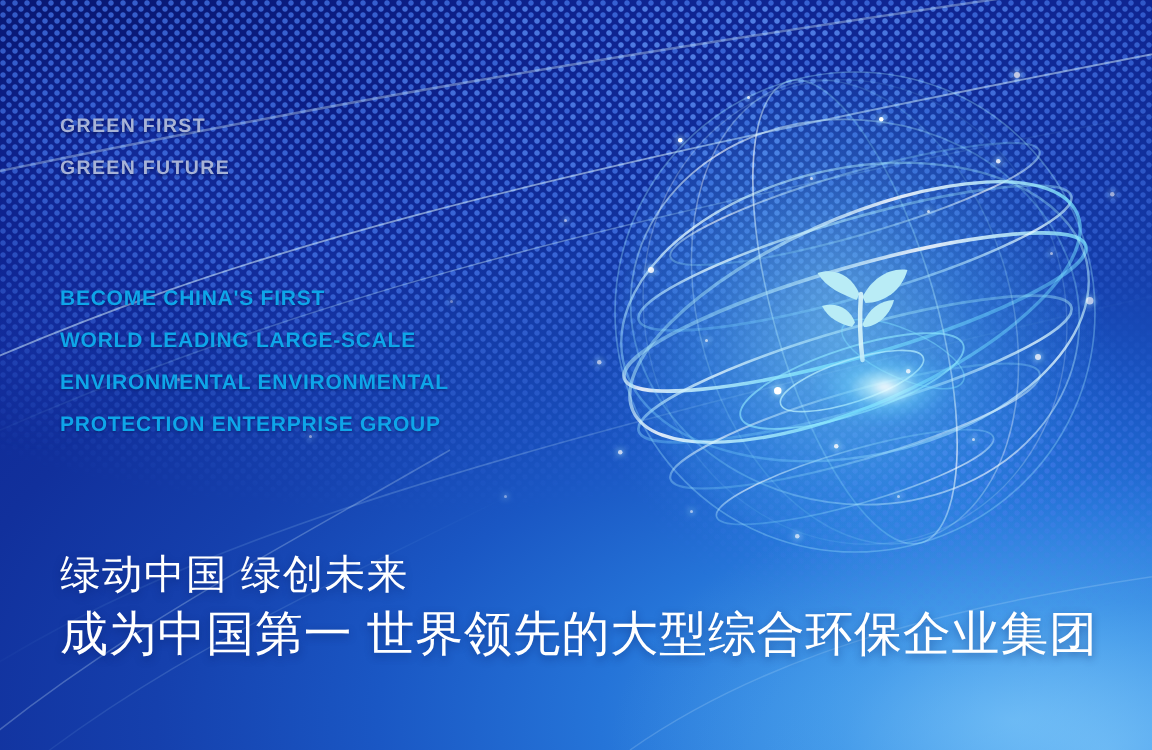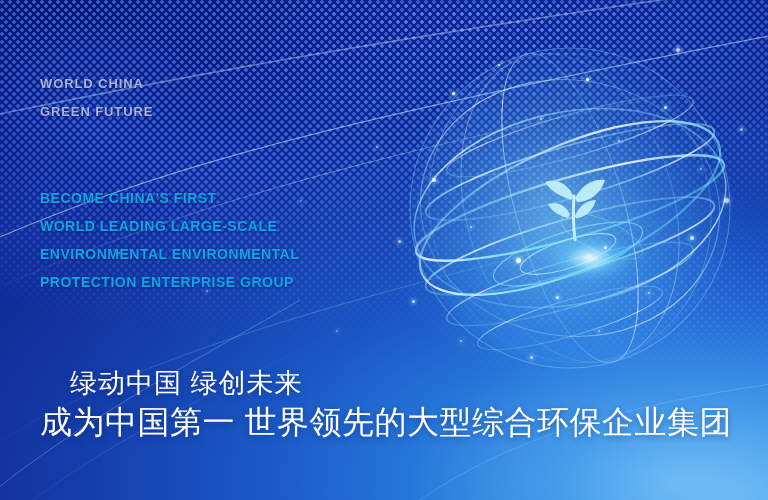--- a/index.html
+++ b/index.html
@@ -144,21 +144,20 @@
   .headline{
     position:absolute; left:40px; top:365px;
     color:#ffffff;
   }
   .headline .h1{
     font-size:27px;
     line-height:36px;
     letter-spacing:1px;
     white-space:nowrap;
     text-shadow:0 2px 6px rgba(6,28,100,.45);
-    margin-left:30px;
   }
   .headline .h2{
     font-size:32px;
     line-height:42px;
     letter-spacing:.5px;
     white-space:nowrap;
     text-shadow:0 2px 6px rgba(6,28,100,.45);
   }
   .headline .hl{ color:#ffffff; }
 </style>
@@ -287,21 +286,21 @@
     <span class="p" style="left:376px;top:146px;width:2px;height:2px;opacity:.55;"></span>
     <span class="p" style="left:740px;top:128px;width:3px;height:3px;opacity:.6;"></span>
     <span class="p" style="left:206px;top:290px;width:2px;height:2px;opacity:.5;"></span>
     <span class="p" style="left:118px;top:252px;width:2px;height:2px;opacity:.45;"></span>
     <span class="p" style="left:300px;top:200px;width:2px;height:2px;opacity:.4;"></span>
     <span class="p" style="left:336px;top:330px;width:2px;height:2px;opacity:.45;"></span>
     <span class="p" style="left:676px;top:48px;width:4px;height:4px;opacity:.75;"></span>
   </div>
 
   <div class="tagline-top">
-    <div class="line">WORLD CHINA</div>
+    <div class="line">GREEN FIRST</div>
     <div class="line">GREEN FUTURE</div>
   </div>
 
   <div class="tagline-mid">
     <div class="line">BECOME CHINA'S FIRST</div>
     <div class="line">WORLD LEADING LARGE-SCALE</div>
     <div class="line">ENVIRONMENTAL ENVIRONMENTAL</div>
     <div class="line">PROTECTION ENTERPRISE GROUP</div>
   </div>
 

